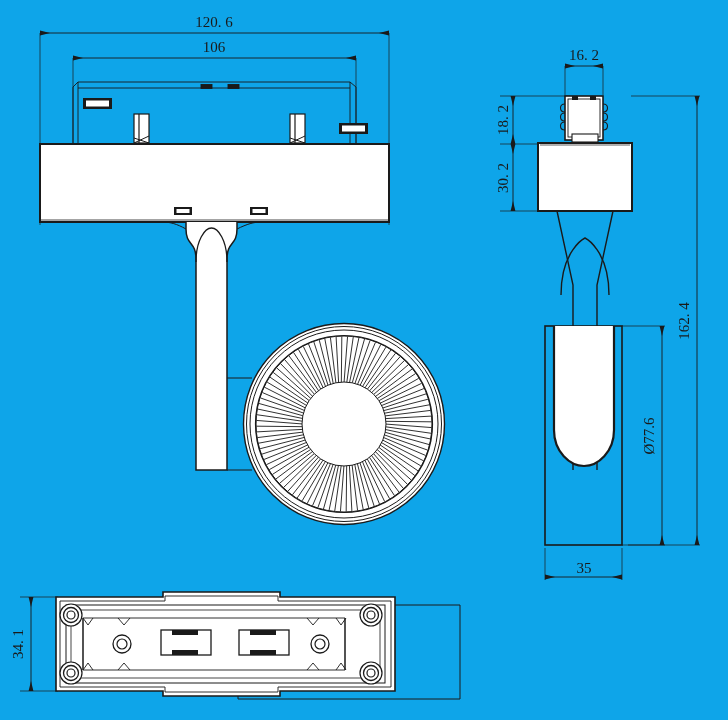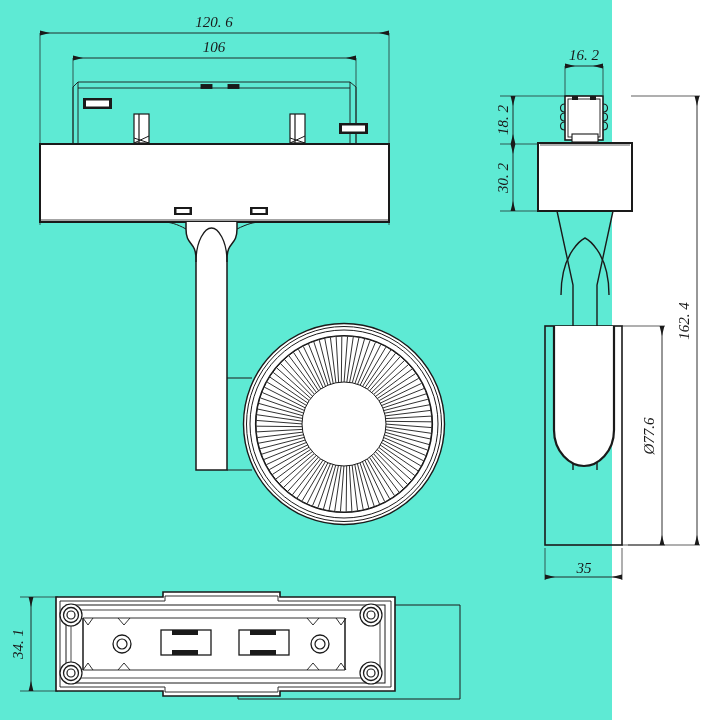--- a/index.html
+++ b/index.html
@@ -1,18 +1,18 @@
 <!DOCTYPE html>
 <html><head>
 <meta charset="utf-8">
 <style>
   html,body{margin:0;padding:0;background:#ffffff;}
   body{width:728px;height:720px;overflow:hidden;
        font-family:"Liberation Serif", serif;}
-  #stage{position:relative;width:612px;height:720px;background:#5eead4;font-style:italic;}
+  #stage{position:relative;width:728px;height:720px;background:#0ea5e9;}
   svg{display:block;}
   .dimtext{font-family:"Liberation Serif", serif;font-size:15px;fill:#1a1a1a;}
 </style>
 </head>
 <body>
 
 <div id="stage">
 <svg width="728" height="720" viewBox="0 0 728 720" shape-rendering="geometricPrecision">
 
   <defs>

